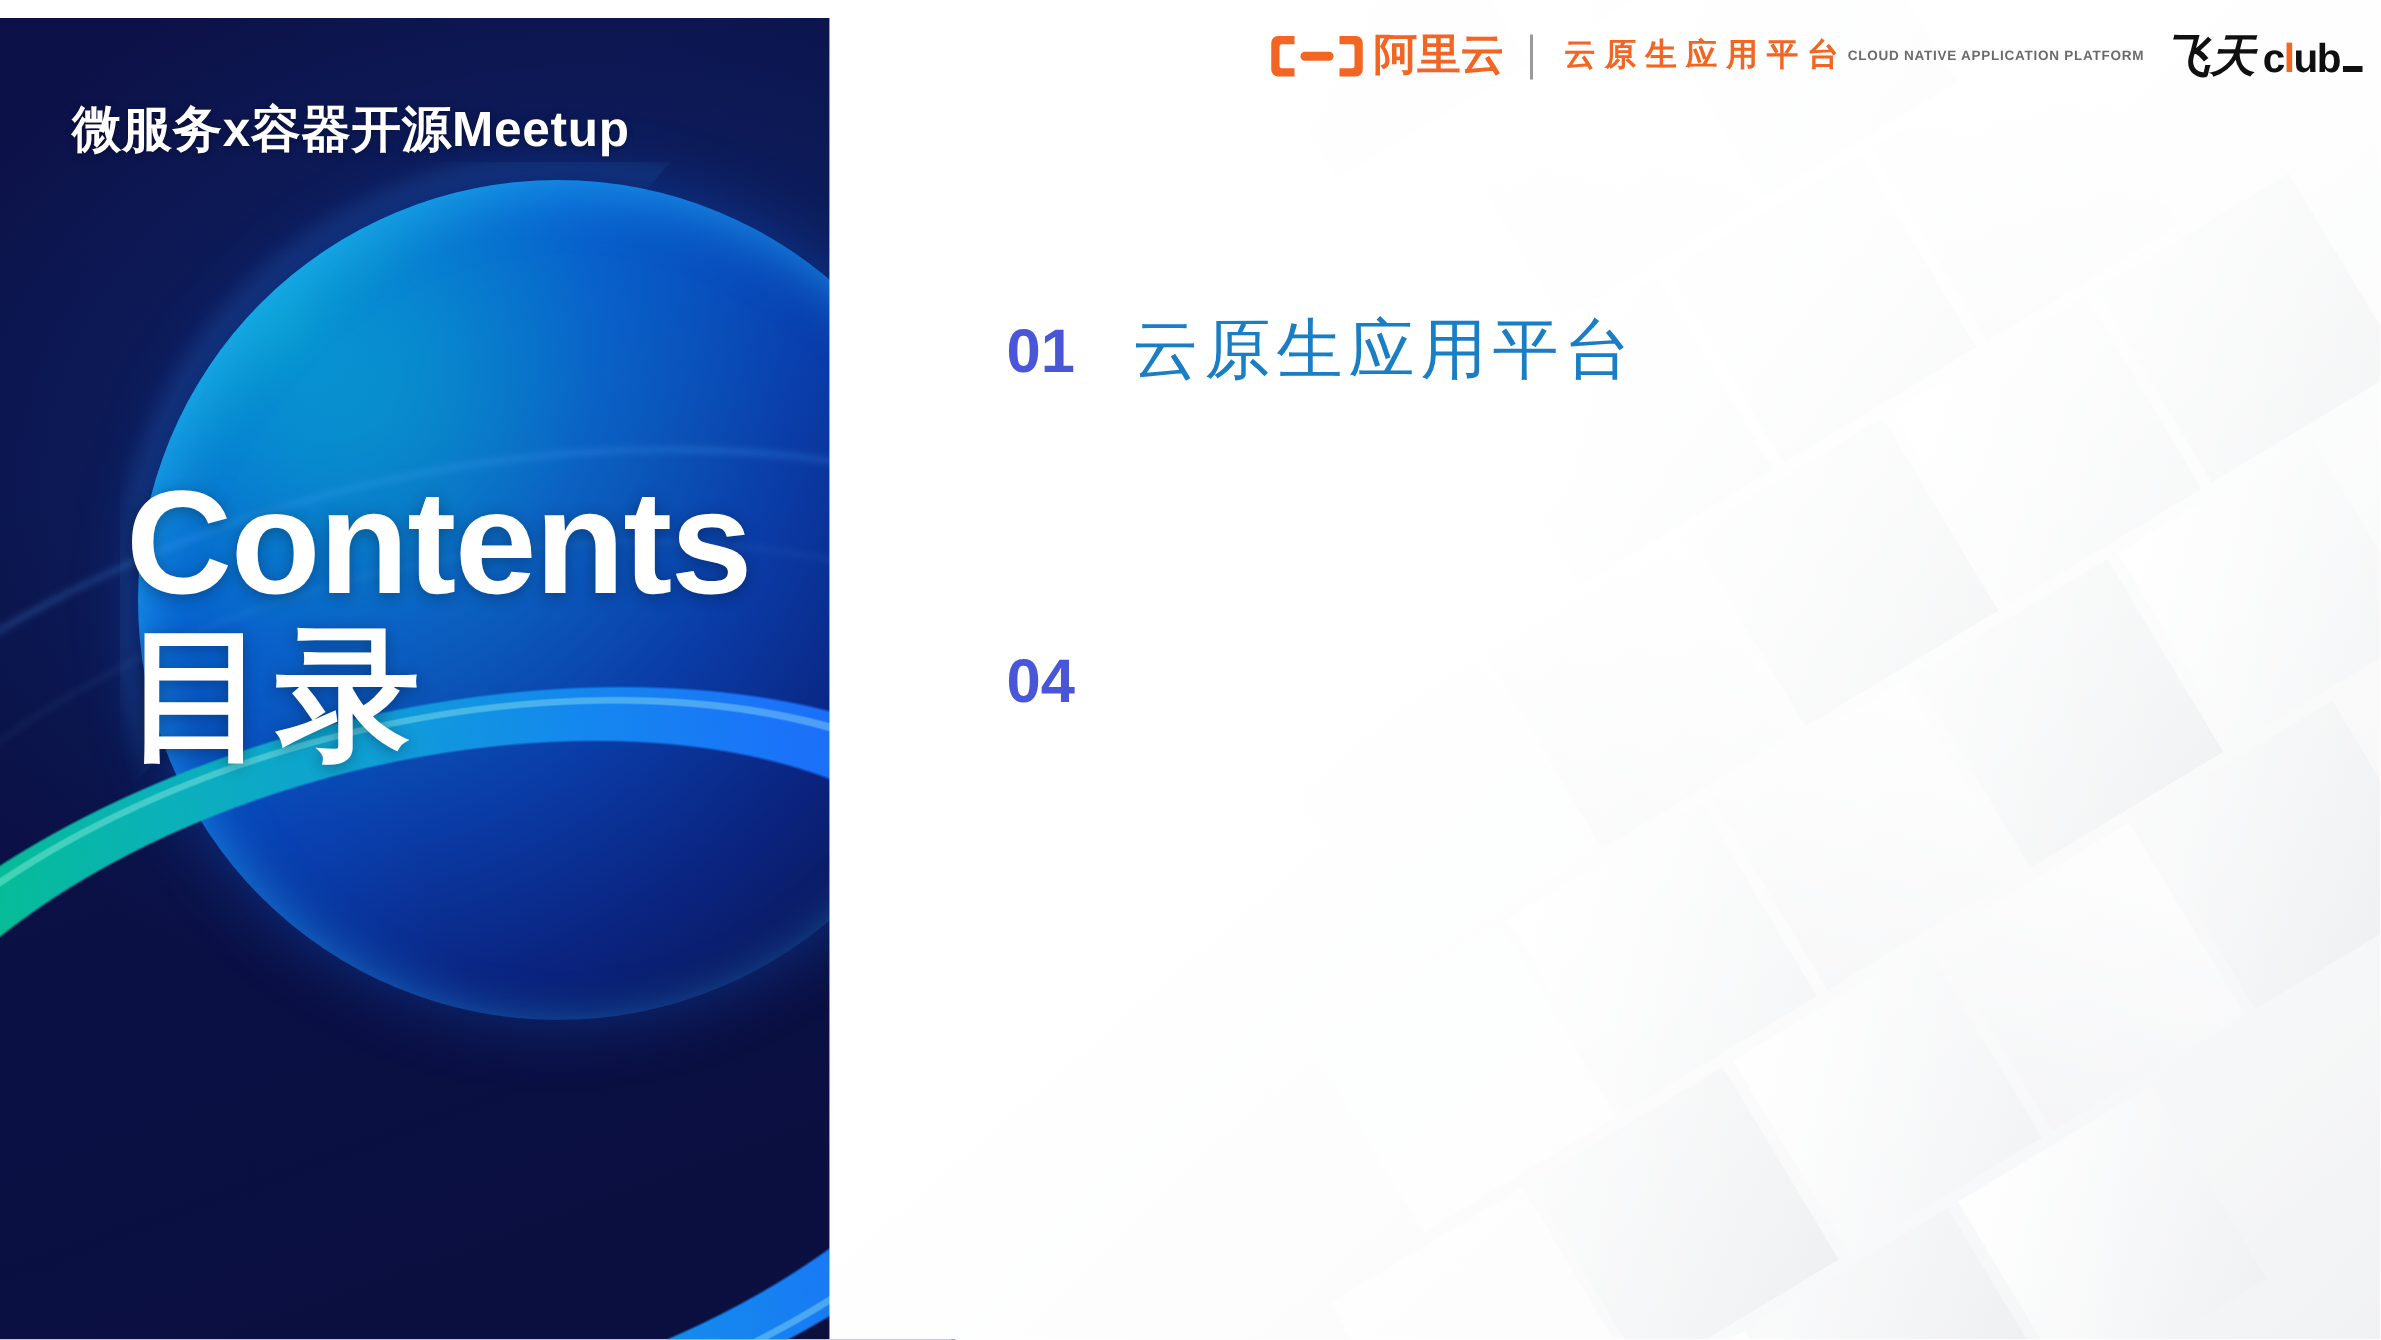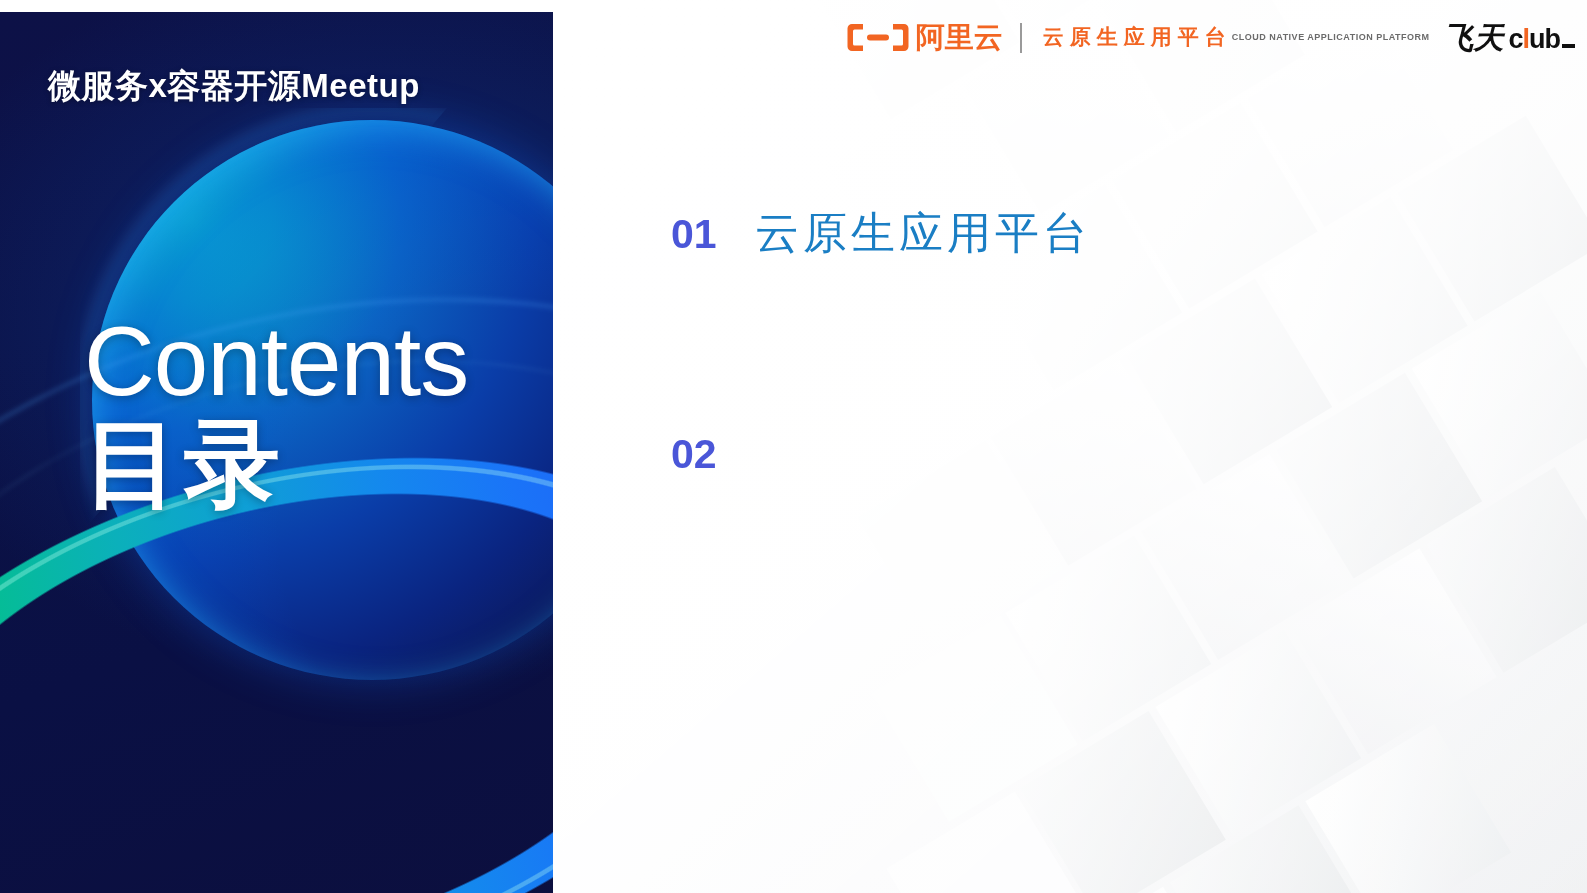--- a/index.html
+++ b/index.html
@@ -143,21 +143,21 @@
 
   .contents-block {
     position: absolute;
     left: 84px;
     top: 300px;
     width: 470px;
   }
   .contents-en {
     font-size: 98px;
     line-height: 1.0;
-    font-weight: normal;
+    font-weight: bold;
     color: #ffffff;
     letter-spacing: -1px;
     text-shadow: 0 2px 10px rgba(0,0,0,0.30);
   }
   .contents-cn {
     margin-top: 6px;
     font-size: 96px;
     line-height: 1.0;
     font-weight: bold;
     color: #ffffff;
@@ -412,19 +412,19 @@
     </div>
 
     <div class="agenda">
 
       <div class="agenda-item">
         <span class="agenda-num">01</span>
         <span class="agenda-label blue">云原生应用平台</span>
       </div>
 
       <div class="agenda-item">
-        <span class="agenda-num">02</span>
+        <span class="agenda-num">04</span>
       </div>
 
     </div>
 
   </div>
 </div>
 
 </body></html>

